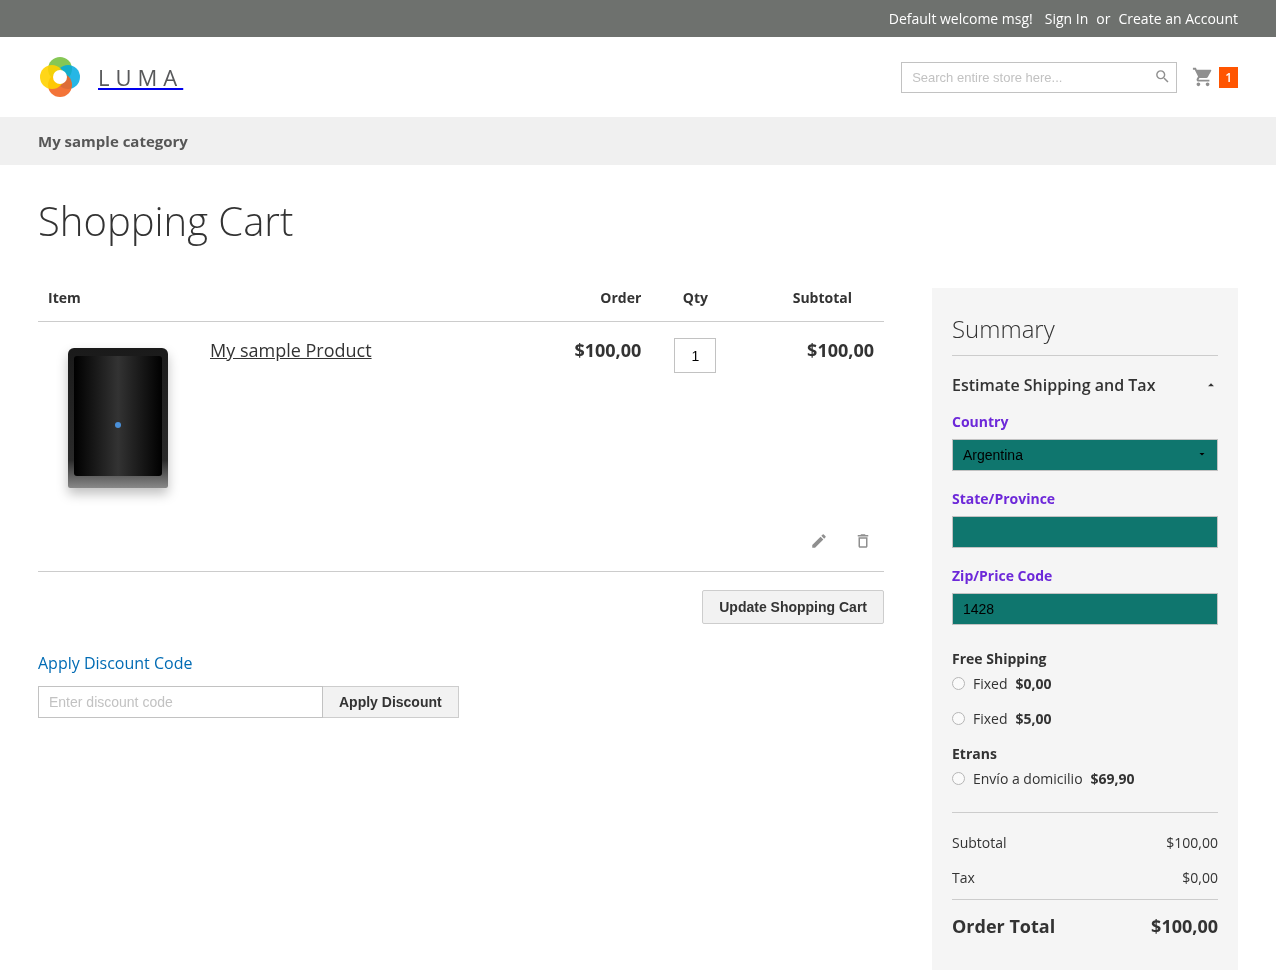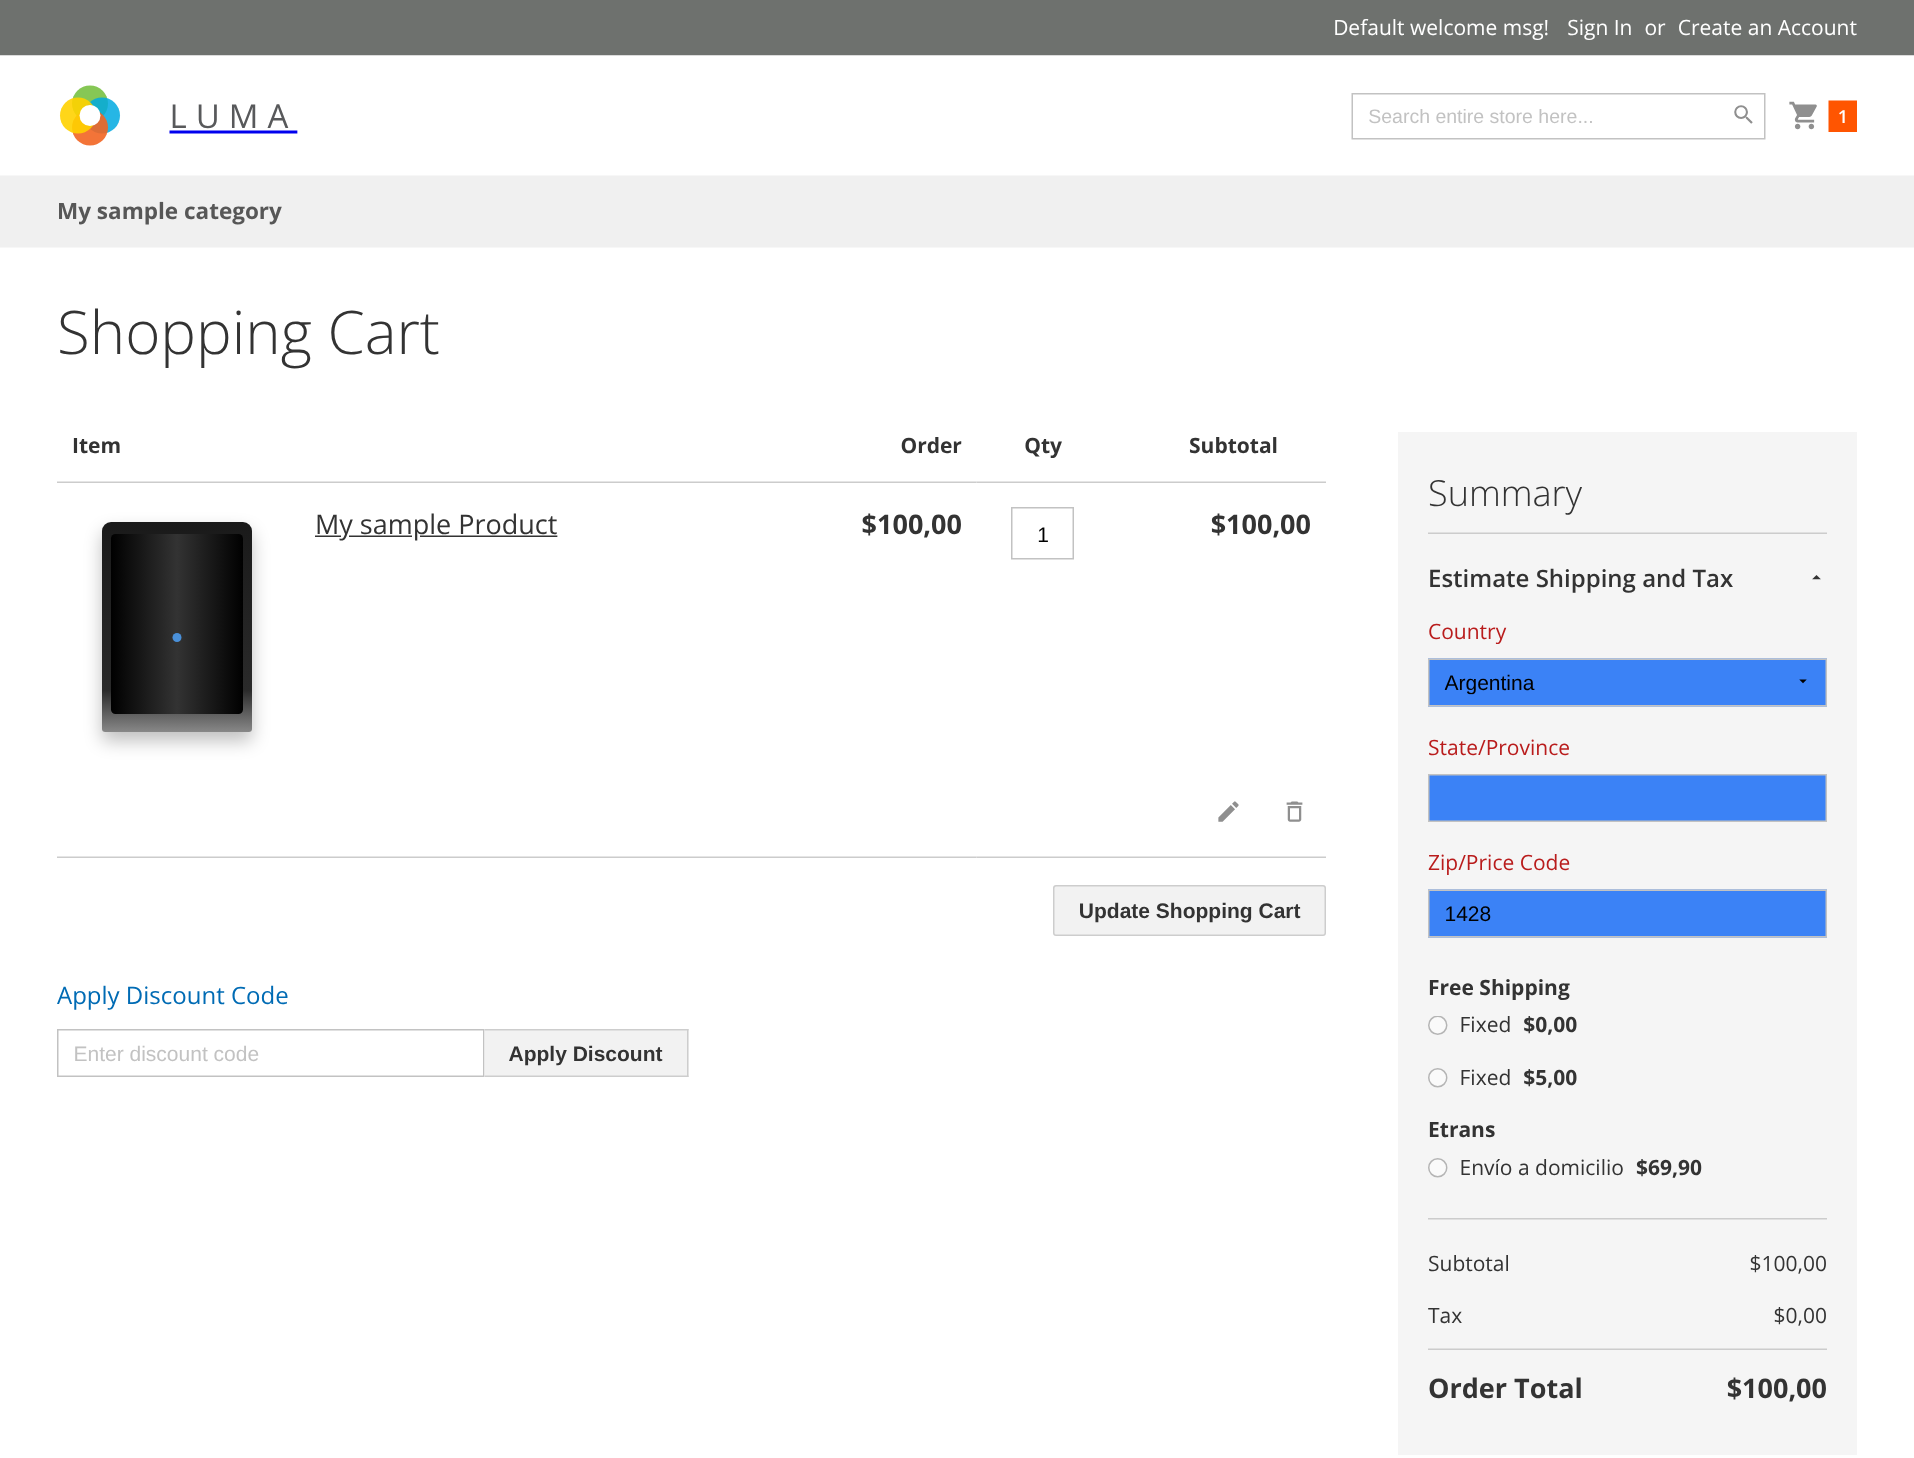--- a/index.html
+++ b/index.html
@@ -7,21 +7,21 @@
 
 
 .panel-wrapper { background: #6e716e; padding: 9px 0; }
 .panel-inner { max-width: 1240px; margin: 0 auto; padding: 0 20px; display: flex; justify-content: flex-end; align-items: center; color: #fff; font-size: 14px; }
 .panel-inner span, .panel-inner a { color: #fff; margin-left: 12px; text-decoration: none; }
 .panel-inner .or { margin-left: 8px; margin-right: -4px; }
 
 
 .header-wrapper { background: #fff; padding: 18px 0; }
 .header-inner { max-width: 1240px; margin: 0 auto; padding: 0 20px; display: flex; align-items: center; justify-content: space-between; }
-.logo { display: flex; align-items: center; gap: 31px; }
+.logo { display: flex; align-items: center; gap: 16px; }
 .logo-mark { width: 44px; height: 44px; position: relative; }
 .logo-mark svg { width: 44px; height: 44px; }
 .logo-text { font-size: 22px; font-weight: 400; letter-spacing: 6px; color: #58595b; }
 .header-right { display: flex; align-items: center; gap: 14px; }
 .search-box { position: relative; }
 .search-box input { width: 276px; height: 31px; border: 1px solid #c2c2c2; padding: 0 34px 0 10px; font-size: 13px; color: #333; }
 .search-box input::placeholder { color: #c2c2c2; }
 .search-icon-btn { position: absolute; right: 6px; top: 6px; color: #8f8f8f; background: none; border: none; cursor: pointer; }
 .minicart { display: flex; align-items: center; gap: 4px; cursor: pointer; }
 .minicart svg { width: 24px; height: 22px; fill: #8f8f8f; }
@@ -71,22 +71,22 @@
 .discount-form { margin-top: 12px; display: flex; }
 .discount-form input { flex: 0 0 285px; height: 32px; border: 1px solid #c2c2c2; padding: 0 10px; font-size: 14px; }
 .discount-form input::placeholder { color: #c2c2c2; }
 .discount-form button { height: 32px; border: 1px solid #cdcdcd; border-left: none; background: #f2f2f2; padding: 0 16px; font-size: 14px; font-weight: 700; color: #333; cursor: pointer; }
 
 
 .summary { background: #f5f5f5; padding: 24px 20px; }
 .summary-title { font-size: 24px; font-weight: 300; color: #333; border-bottom: 1px solid #ccc; padding-bottom: 10px; margin-bottom: 18px; }
 .estimate-toggle { display: flex; justify-content: space-between; align-items: center; font-size: 16px; font-weight: 600; color: #333; margin-bottom: 16px; cursor: pointer; }
 .estimate-toggle svg { width: 14px; height: 14px; fill: #333; }
-.form-label { font-size: 14px; font-weight: 400; color: #b91c1c; margin-bottom: 8px; display: block; }
-.form-select, .form-input { width: 100%; height: 32px; border: 1px solid #c2c2c2; padding: 0 10px; font-size: 14px; background: #3b82f6; margin-bottom: 18px; }
+.form-label { font-size: 14px; font-weight: 700; color: #6d28d9; margin-bottom: 8px; display: block; }
+.form-select, .form-input { width: 100%; height: 32px; border: 1px solid #c2c2c2; padding: 0 10px; font-size: 14px; background: #0f766e; margin-bottom: 18px; }
 .form-select { appearance: none; -webkit-appearance: none; background-image: none; padding-right: 30px; }
 .select-wrap { position: relative; }
 .select-wrap .chev { position: absolute; right: 10px; top: 9px; pointer-events: none; }
 .ship-method-title { font-size: 14px; font-weight: 700; margin-bottom: 6px; margin-top: 6px; }
 .ship-option { display: flex; align-items: center; gap: 8px; font-size: 14px; color: #333; margin-bottom: 16px; }
 .ship-option input[type=radio] { accent-color: #999; opacity: 0.5; }
 .ship-option .price { font-weight: 700; }
 .totals { border-top: 1px solid #ccc; margin-top: 24px; padding-top: 12px; }
 .total-row { display: flex; justify-content: space-between; font-size: 14px; color: #333; padding: 8px 0; }
 .total-row.grand { border-top: 1px solid #ccc; margin-top: 4px; padding-top: 14px; font-size: 18px; font-weight: 700; }

